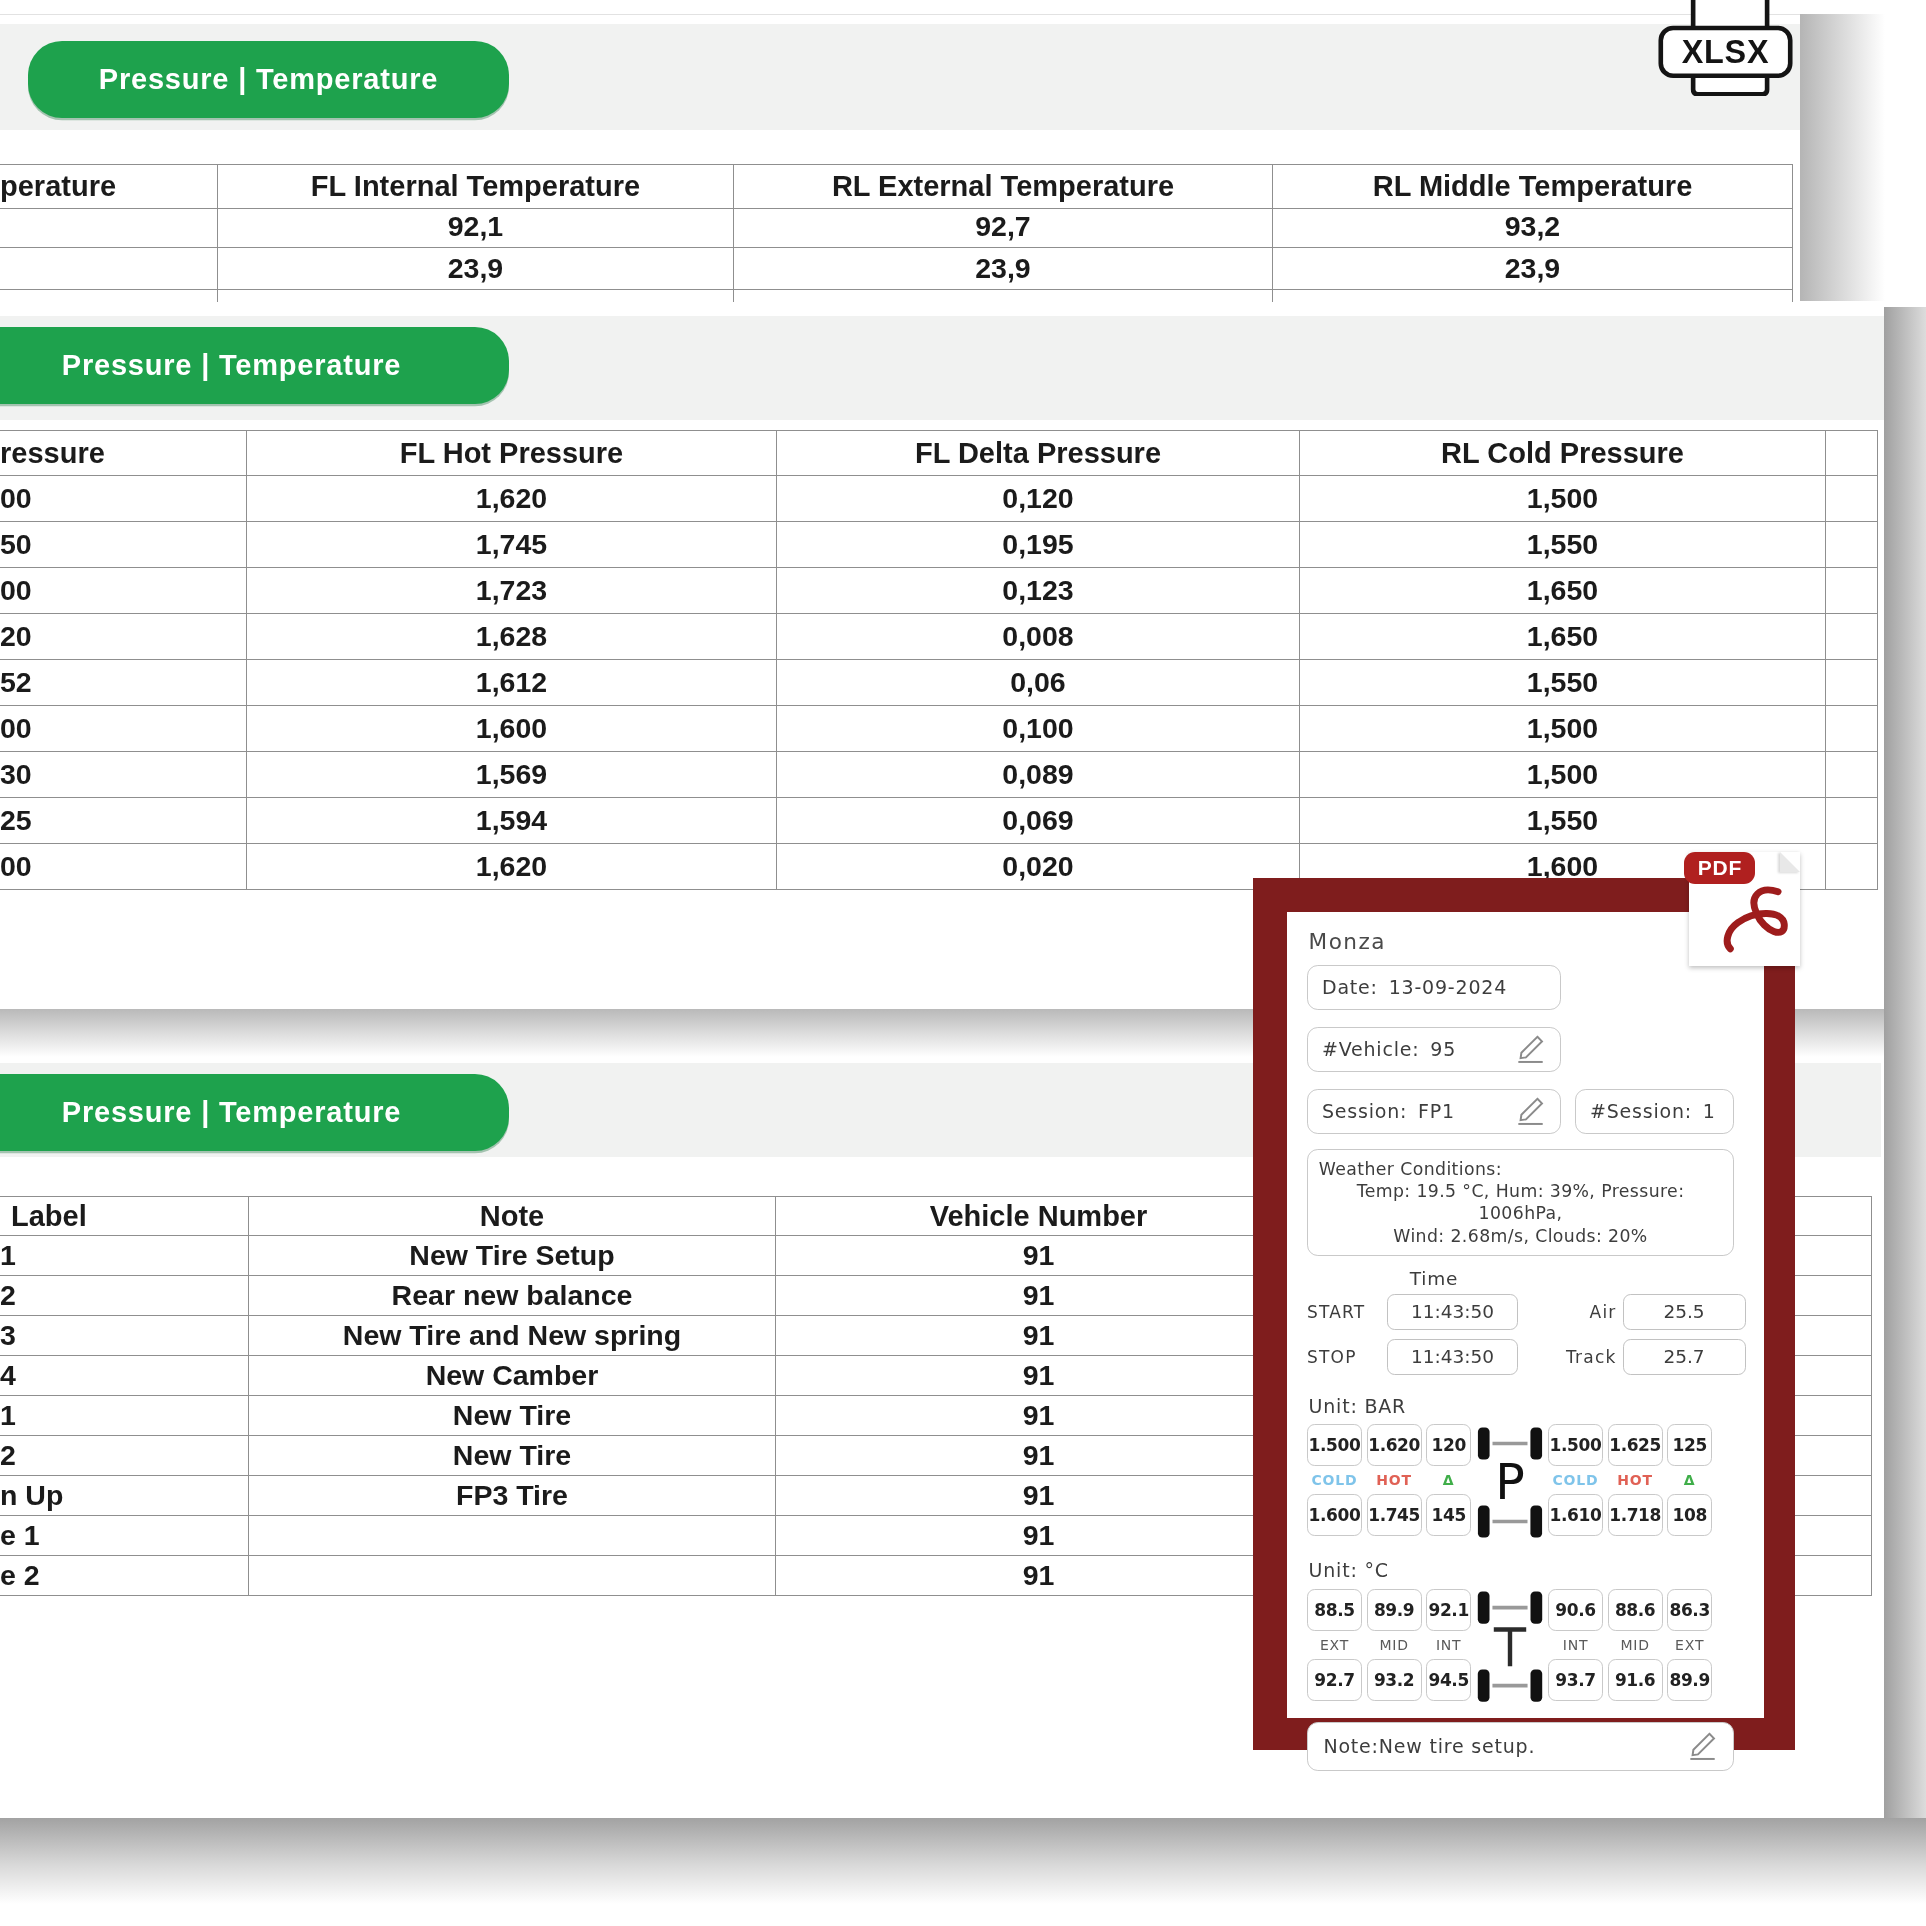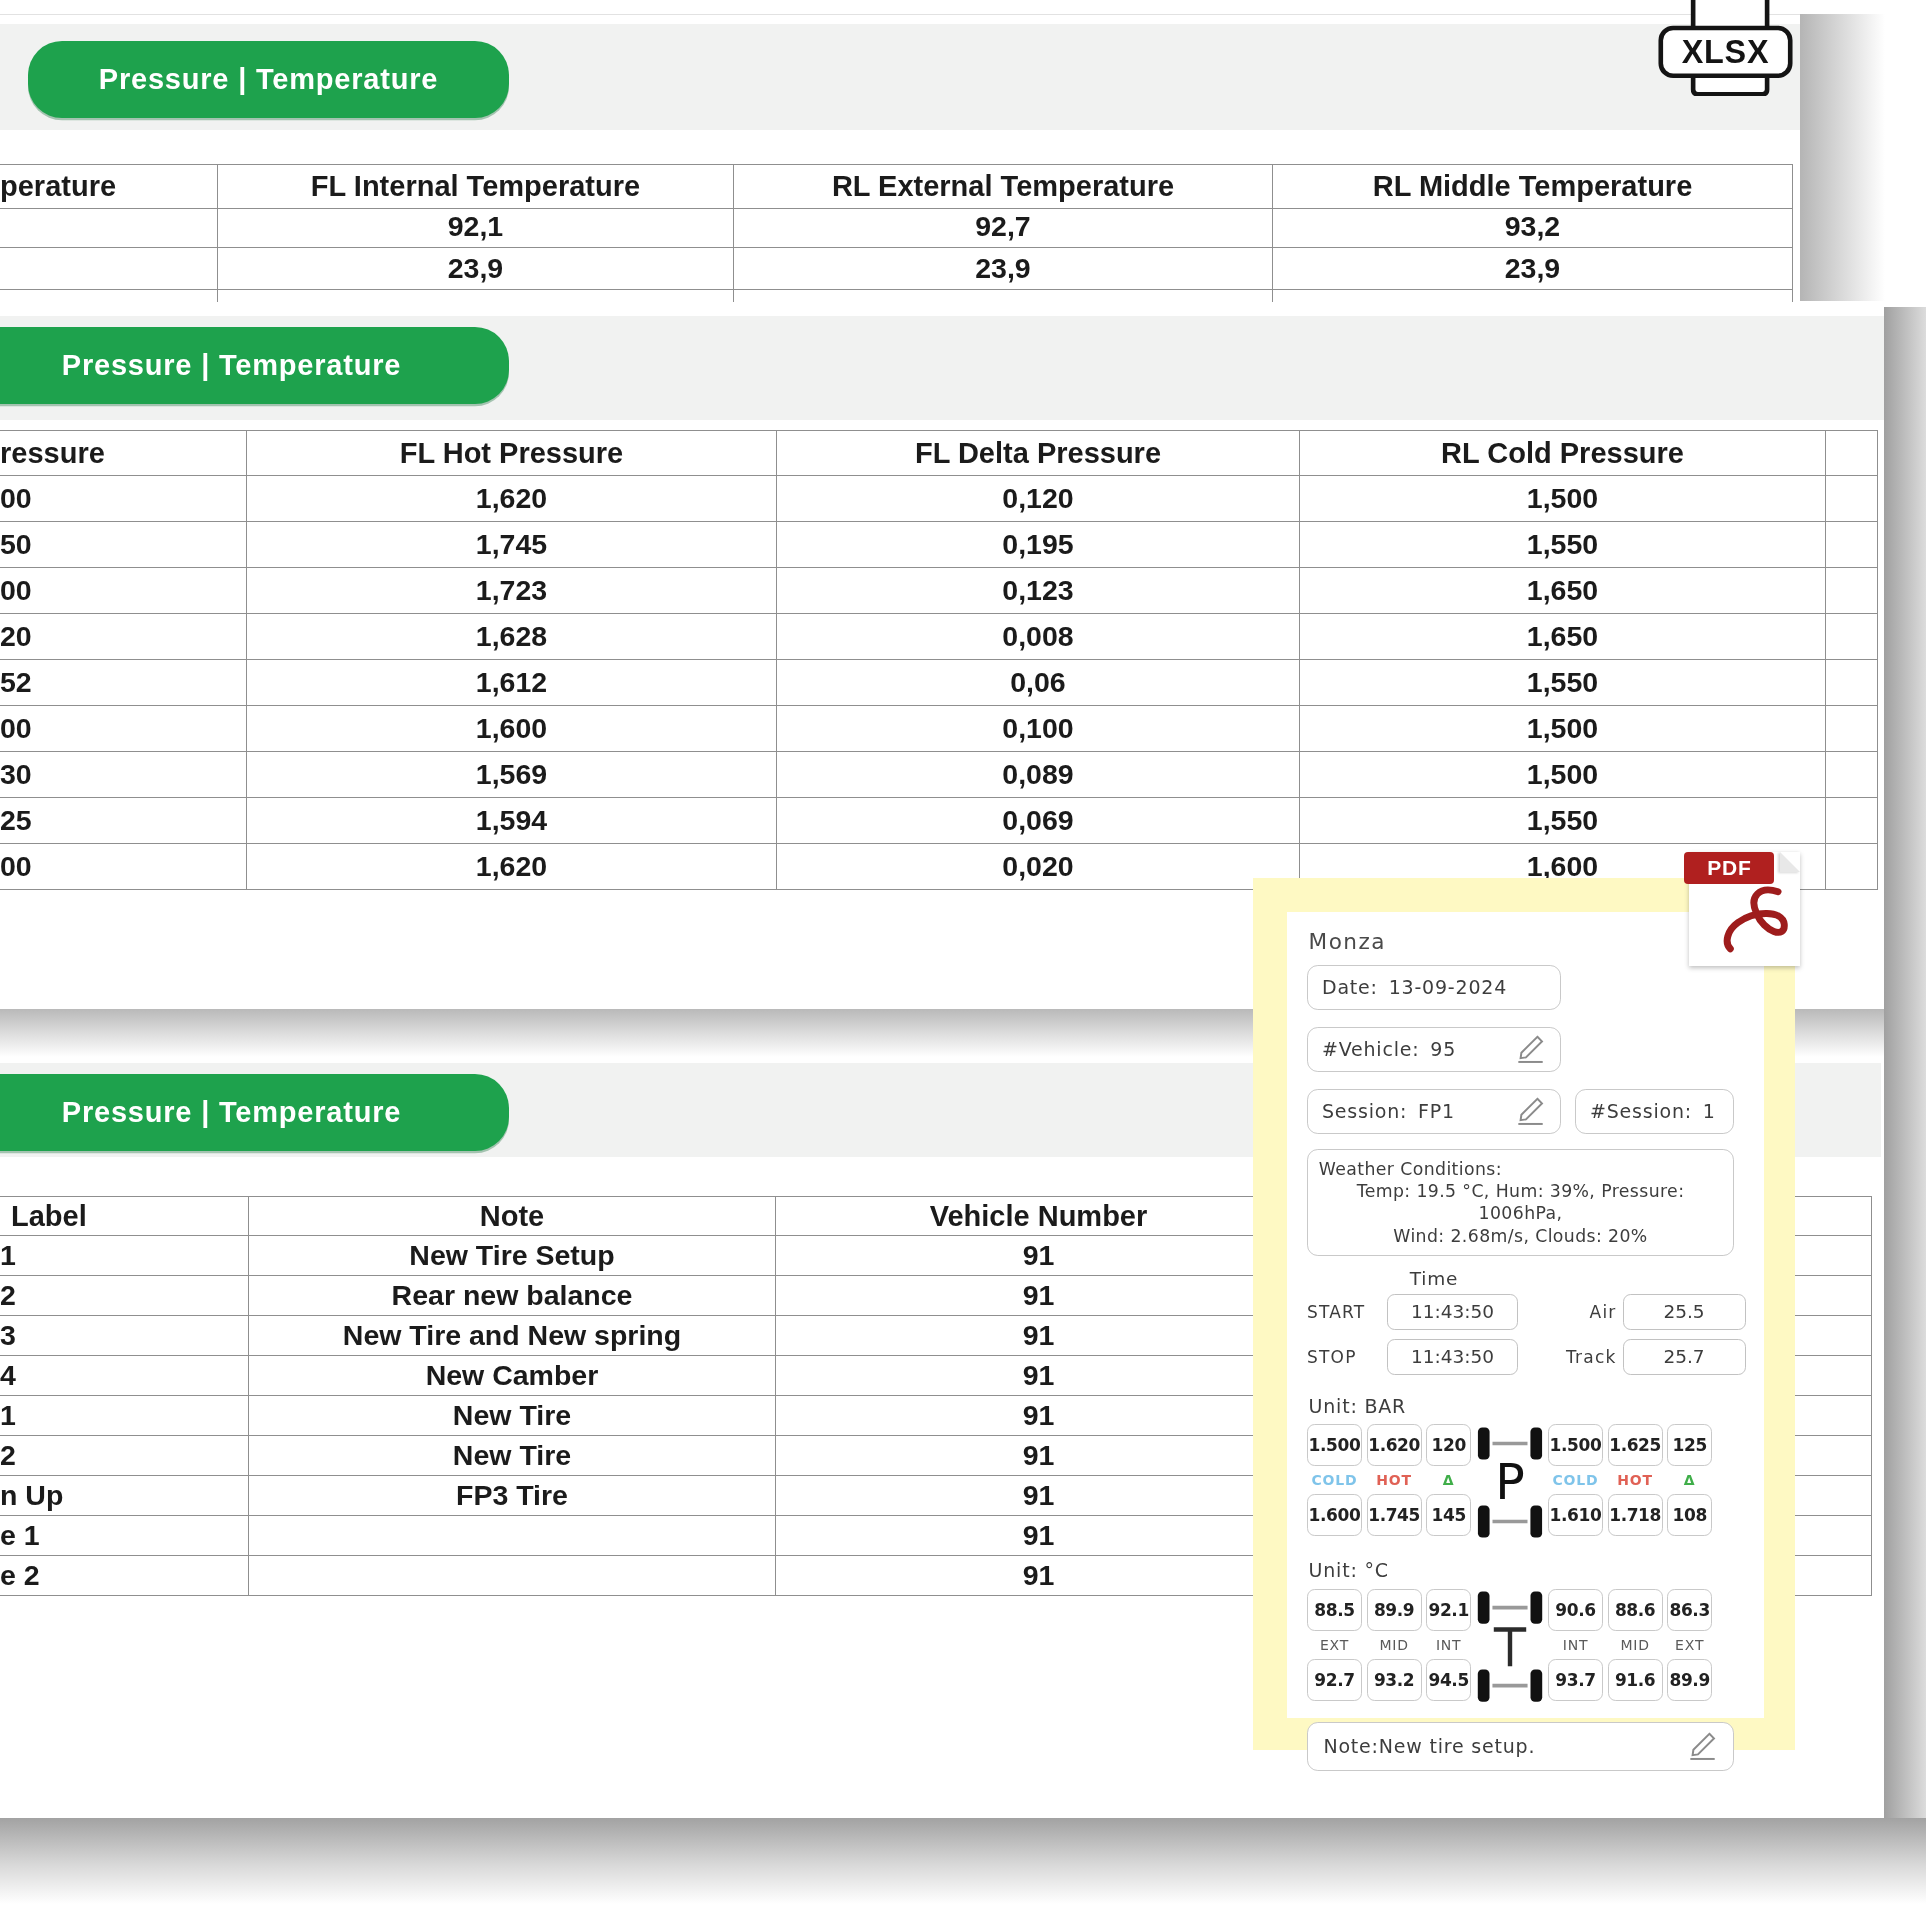--- a/index.html
+++ b/index.html
@@ -37,21 +37,21 @@
      font-weight:bold;font-size:28.5px;color:#1b1b1b;white-space:nowrap;overflow:hidden;}
   .c.h{border-top:1.5px solid #8f8f8f;font-size:29px;}
   #table1{left:0;top:149px;grid-template-columns:264px 516px 539px 520px;grid-auto-rows:42px;}
   #table1 .c.h{height:43px;}
   #table2{left:0;top:123px;grid-template-columns:293px 530px 523px 526px 52px;grid-auto-rows:46px;}
   #table3{left:0;top:139px;grid-template-columns:295px 527px 526px 570px;grid-auto-rows:40px;}
   #table1 .col0,#table2 .col0{justify-content:flex-start;padding-left:46px;}
   #table3 .col0{justify-content:flex-start;padding-left:46px;}
   #table3 .h.col0{padding-left:57px;}
   
-  #card{left:1253px;top:878px;width:542px;height:872px;background:#fef9c3;
+  #card{left:1253px;top:878px;width:542px;height:872px;background:#7f1d1d;
     font-family:"DejaVu Sans",sans-serif;}
   #card-inner{position:absolute;left:34px;top:34px;right:31px;bottom:32px;background:#ffffff;
     padding:12.3px 7.7px 0 20px;box-sizing:border-box;color:#3d3d3d;}
   .card-title{font-size:21.6px;letter-spacing:1.5px;color:#4a4a4a;margin:4.6px 0 10.8px 1.5px;}
   .fbox{border:1.5px solid #c9c9c9;border-radius:10.8px;display:flex;align-items:center;
     font-size:19px;letter-spacing:0.8px;padding:0 14px;box-sizing:border-box;height:45px;
     background:#fff;color:#3d3d3d;}
   .fbox .lbl{margin-right:10.8px;}
   .fbox .spacer{flex:1;}
   .row{display:flex;align-items:center;}
@@ -82,22 +82,22 @@
   .bigletter{font-size:49px;color:#111;line-height:43px;font-family:"DejaVu Sans",sans-serif;}
   .notebox{border:1.5px solid #c9c9c9;border-radius:10.8px;height:49px;display:flex;align-items:center;
     font-size:19px;letter-spacing:0.8px;padding:0 15.4px;margin-top:18.5px;background:#fff;}
   .notebox .spacer{flex:1;}
   
   .pencil{display:inline-block;width:34px;height:32px;}
   
   #xlsx-icon{left:1650px;top:0;width:151px;height:96px;}
   #pdf-icon{left:1689px;top:852px;width:111px;height:114px;background:#ffffff;
     box-shadow:0 1.5px 4.6px rgba(0,0,0,.25);}
-  #pdf-banner{position:absolute;left:-4.6px;top:0px;width:90px;height:32px;background:#b0201f;
-    border-radius:4px;color:#fff;font-weight:bold;font-size:21px;display:flex;align-items:center;
+  #pdf-banner{position:absolute;left:-4.6px;top:0px;width:71px;height:32px;background:#b0201f;
+    border-radius:11px;color:#fff;font-weight:bold;font-size:21px;display:flex;align-items:center;
     justify-content:center;letter-spacing:0.8px;font-family:"Liberation Sans",sans-serif;}
   #pdf-fold{position:absolute;right:0;top:0;width:0;height:0;
     border-left:20px solid #e8e8e8;border-top:20px solid #ffffff;filter:drop-shadow(-1.5px 1.5px 0.8px rgba(0,0,0,.15));}
 </style>
 </head>
 <body>
 
 <div class="sheet" id="sheet1">
   <div class="band"></div>
   <div class="badge" id="badge1">

